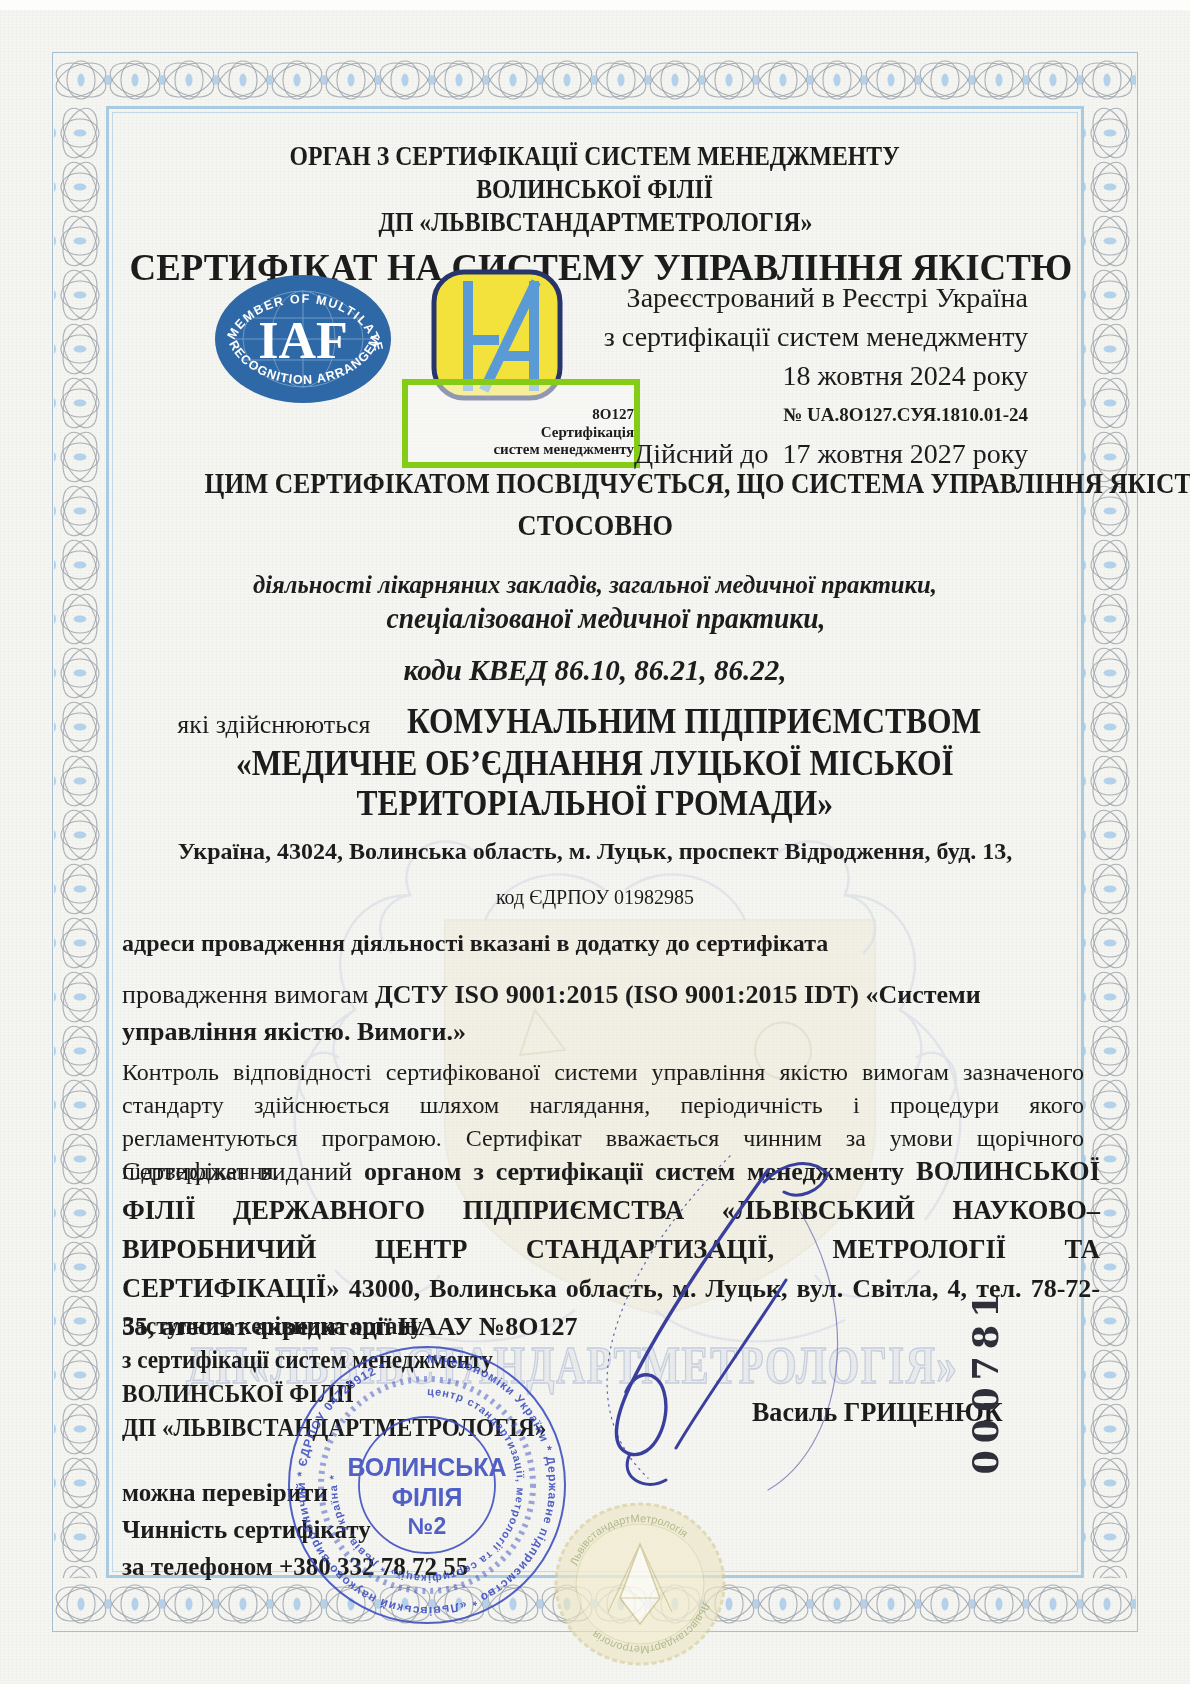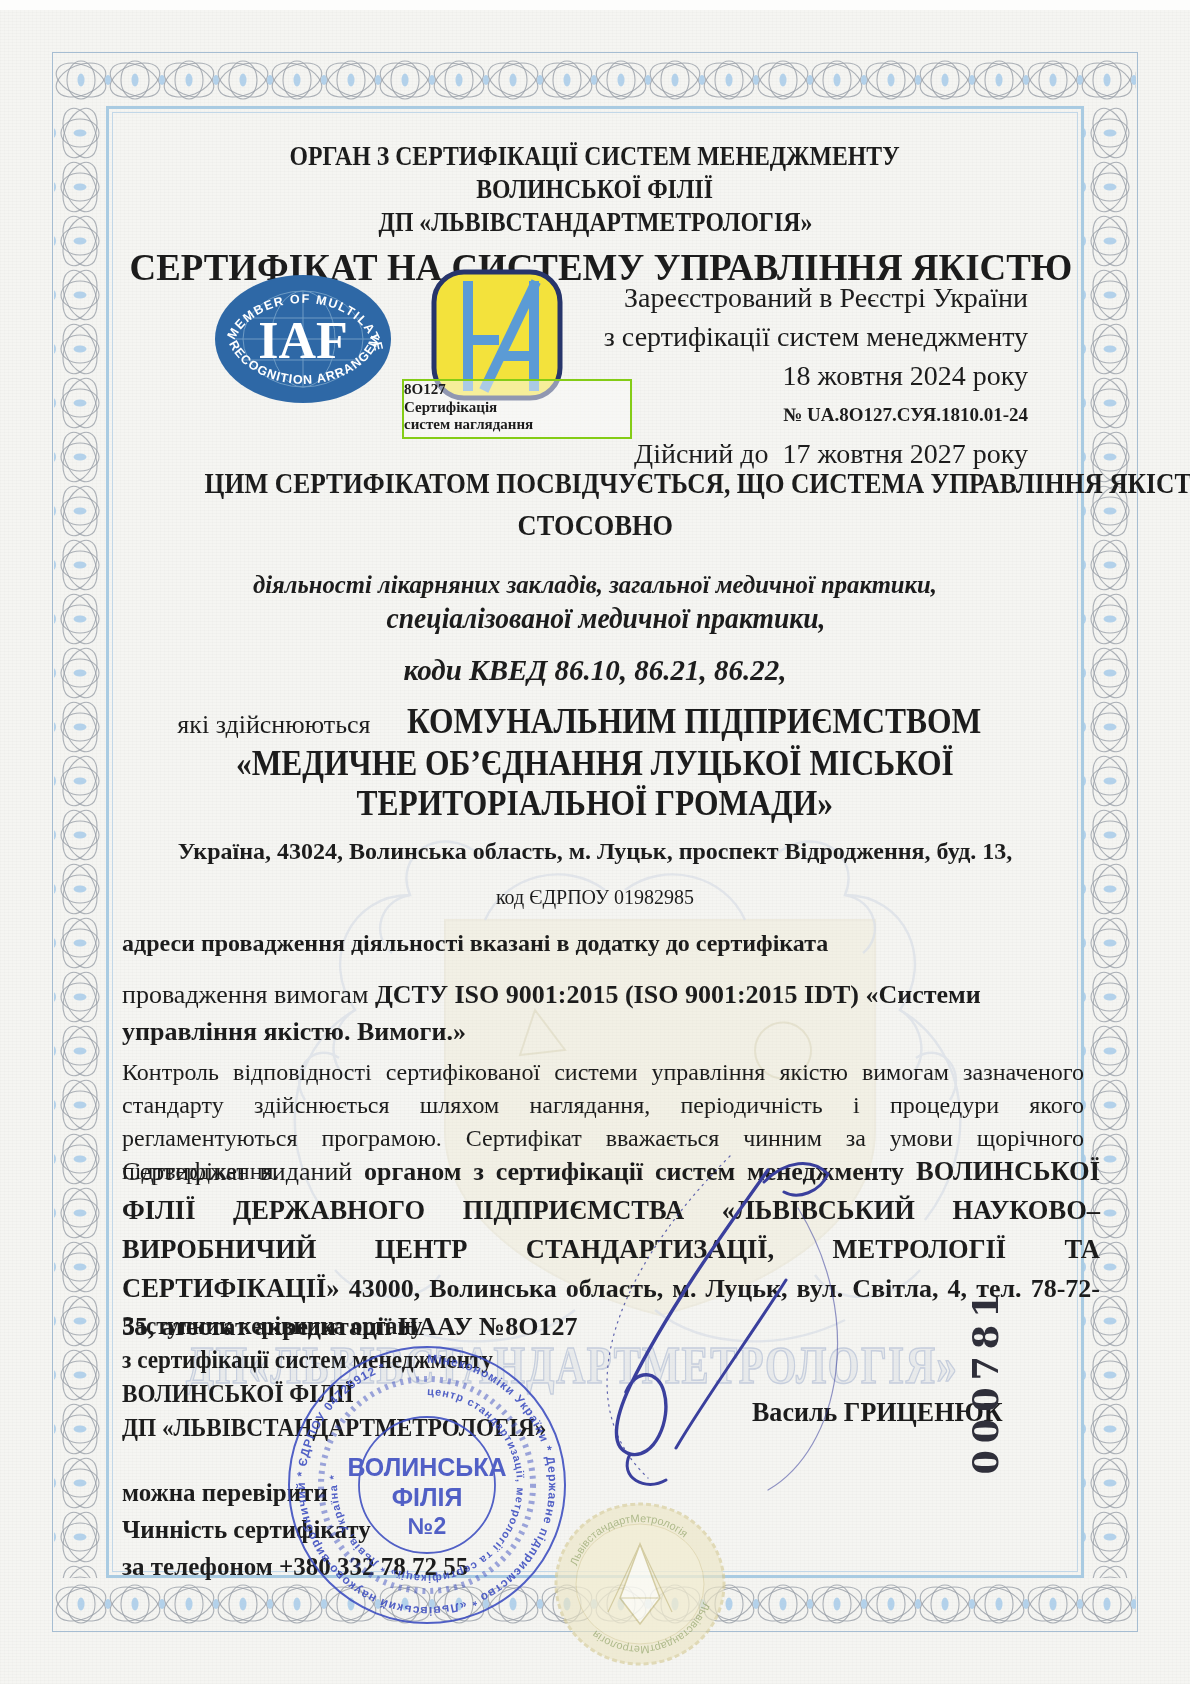--- a/index.html
+++ b/index.html
@@ -35,22 +35,22 @@
   
   .header{left:115px;top:116px;width:960px;z-index:4;margin-top:24px;}
   .header .hline{font-size:27px;font-weight:bold;line-height:33px;}
   .header .htitle{font-size:38px;font-weight:bold;line-height:46px;margin-top:5px;}
   .header .htitle .cond{transform:scaleX(.97);}
   
   .regblock{left:420px;top:278px;width:608px;text-align:right;z-index:4;}
   .regblock div{font-size:28px;line-height:39px;white-space:nowrap;}
   .regblock .num{font-weight:bold;font-size:19px;}
   
-  .certbox{left:402px;top:379px;width:226px;height:56px;border:2px solid #84cc16;
-    text-align:left;z-index:4;padding-top:0;background:rgba(250,250,248,.5);}
+  .certbox{left:402px;top:379px;width:226px;height:56px;border:6px solid #84cc16;
+    text-align:right;z-index:4;padding-top:21px;background:rgba(250,250,248,.5);}
   .certbox div{font-size:15px;font-weight:bold;line-height:17.5px;}
   
   .attest1{left:115px;top:466px;width:960px;font-size:30px;font-weight:600;z-index:4;}
   .attest1 .cond{transform:scaleX(.85);}
   .attest2{left:115px;top:508px;width:960px;font-size:30px;font-weight:600;z-index:4;}
   .scope1{left:115px;top:570px;width:960px;font-size:26px;z-index:4;}
   .scope2{left:126px;top:602px;width:960px;font-size:29px;z-index:4;}
   .kved{left:115px;top:654px;width:960px;font-size:29px;z-index:4;}
   .companyline{left:115px;top:702px;width:960px;z-index:4;}
   .by-prefix{font-size:26px;}
@@ -840,25 +840,25 @@
     <path d="M38,72 H64"></path>
     <path d="M104,18 L56,118"></path>
     <path d="M104,18 V118"></path>
     <path d="M72,88 H104"></path>
   </g>
 </svg>
 
 <div class="abs certbox">
   <div>8О127</div>
   <div>Сертифікація</div>
-  <div>систем наглядання</div>
+  <div>систем менеджменту</div>
 </div>
 
 <div class="abs regblock">
-  <div>Зареєстрований в Реєстрі України</div>
+  <div>Зареєстрований в Реєстрі Україна</div>
   <div>з сертифікації систем менеджменту</div>
   <div>18 жовтня 2024 року</div>
   <div class="num">№ UA.8О127.СУЯ.1810.01-24</div>
   <div>Дійсний до&nbsp; 17 жовтня 2027 року</div>
 </div>
 
 <div class="abs attest1 center"><span class="cond">ЦИМ СЕРТИФІКАТОМ ПОСВІДЧУЄТЬСЯ, ЩО СИСТЕМА УПРАВЛІННЯ ЯКІСТЮ</span></div>
 <div class="abs attest2 center"><span class="cond">СТОСОВНО</span></div>
 
 <div class="abs scope1 center b i"><span class="cond" style="transform:scaleX(.95)">діяльності лікарняних закладів, загальної медичної практики,</span></div>

